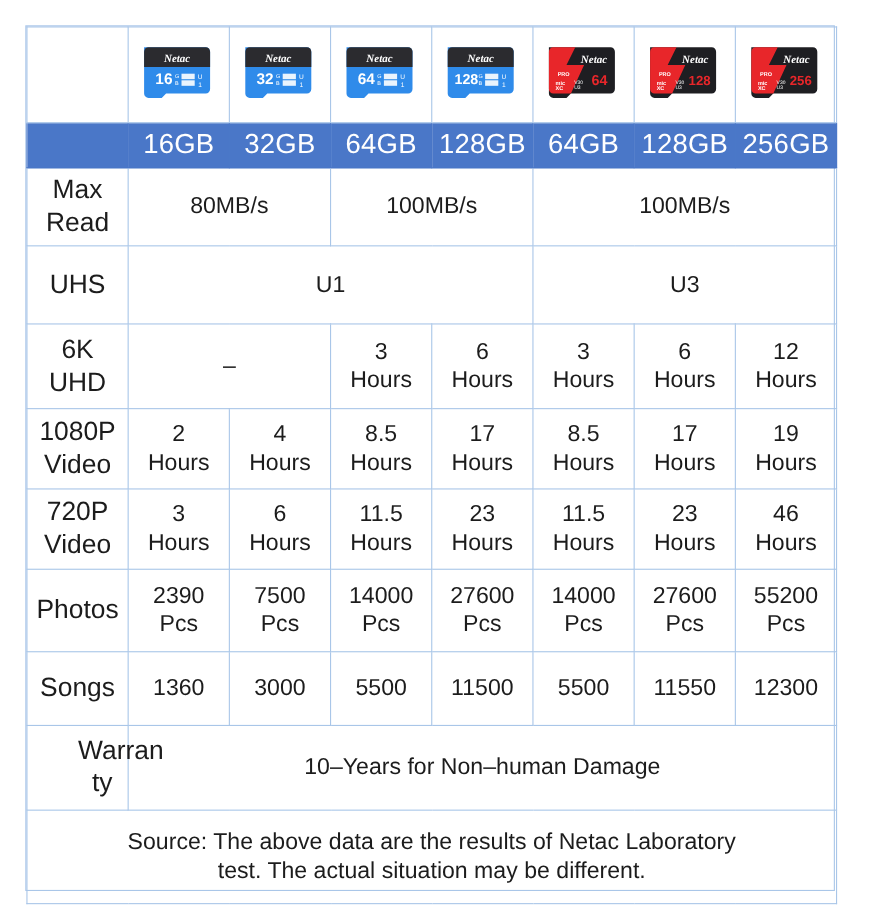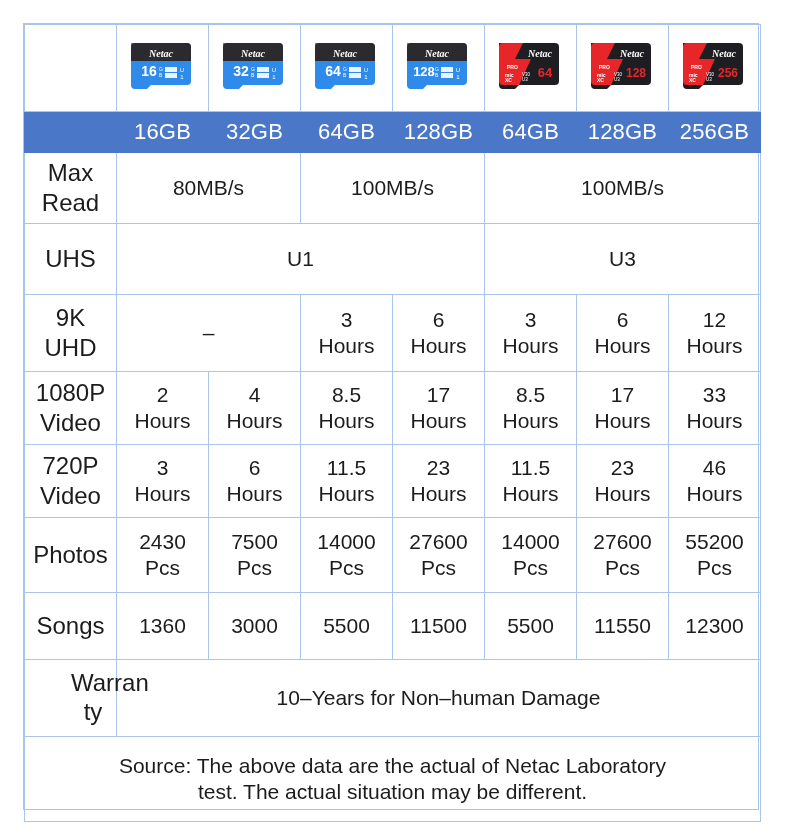--- a/index.html
+++ b/index.html
@@ -59,21 +59,21 @@
     width: 76px;
     height: 54px;
     margin: 0 auto;
   }
   .card svg { display: block; width: 76px; height: 54px; }
 
   
   tr.cap-row td {
     background: #4a77c8;
     color: #ffffff;
-    font-size: 22px;
+    font-size: 25px;
     letter-spacing: 0.2px;
     height: 40px;
     border-color: #4a77c8;
     padding: 0;
   }
   tr.cap-row td.label {
     background: #4a77c8;
     border-left-color: #4a77c8;
   }
 
@@ -251,21 +251,21 @@
     </tr>
 
     <tr class="r-uhs">
       <td class="label">UHS</td>
       <td colspan="4">U1</td>
       <td colspan="3">U3</td>
     </tr>
 
     <tr class="r-4k">
       <td class="label">
-        <span class="two-line">9K</span>
+        <span class="two-line">6K</span>
         <span class="two-line">UHD</span>
       </td>
       <td colspan="2" class="dash">–</td>
       <td>
         <span class="two-line">3</span>
         <span class="two-line">Hours</span>
       </td>
       <td>
         <span class="two-line">6</span>
         <span class="two-line">Hours</span>
@@ -307,21 +307,21 @@
       </td>
       <td>
         <span class="two-line">8.5</span>
         <span class="two-line">Hours</span>
       </td>
       <td>
         <span class="two-line">17</span>
         <span class="two-line">Hours</span>
       </td>
       <td>
-        <span class="two-line">33</span>
+        <span class="two-line">19</span>
         <span class="two-line">Hours</span>
       </td>
     </tr>
 
     <tr class="r-720">
       <td class="label">
         <span class="two-line">720P</span>
         <span class="two-line">Video</span>
       </td>
       <td>
@@ -350,21 +350,21 @@
       </td>
       <td>
         <span class="two-line">46</span>
         <span class="two-line">Hours</span>
       </td>
     </tr>
 
     <tr class="r-photos">
       <td class="label">Photos</td>
       <td>
-        <span class="two-line">2430</span>
+        <span class="two-line">2390</span>
         <span class="two-line">Pcs</span>
       </td>
       <td>
         <span class="two-line">7500</span>
         <span class="two-line">Pcs</span>
       </td>
       <td>
         <span class="two-line">14000</span>
         <span class="two-line">Pcs</span>
       </td>
@@ -400,20 +400,20 @@
     <tr class="r-warr">
       <td class="label warranty-label">
         <span class="two-line">Warran</span>
         <span class="two-line">ty</span>
       </td>
       <td colspan="7" class="warranty-text">10–Years for Non–human Damage</td>
     </tr>
 
     <tr class="r-src">
       <td colspan="8" class="source-cell">
-        <span class="two-line">Source: The above data are the actual of Netac Laboratory</span>
+        <span class="two-line">Source: The above data are the results of Netac Laboratory</span>
         <span class="two-line">test. The actual situation may be different.</span>
       </td>
     </tr>
 
   </tbody>
 </table>
 </div>
 
 </body></html>

